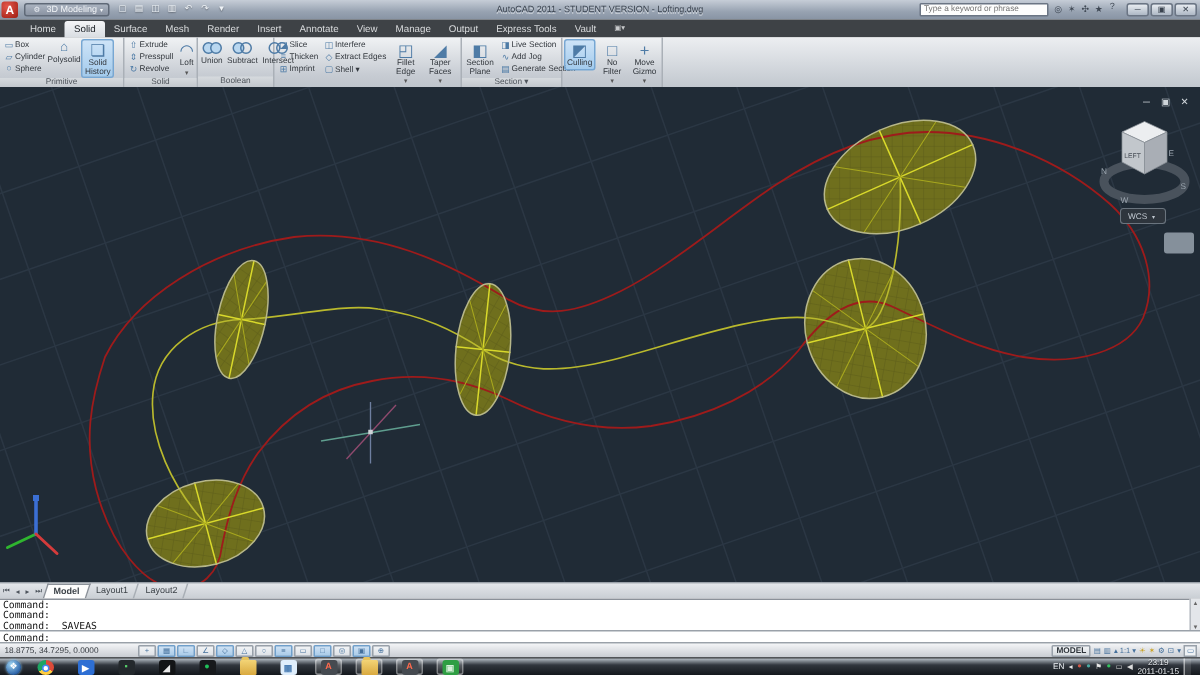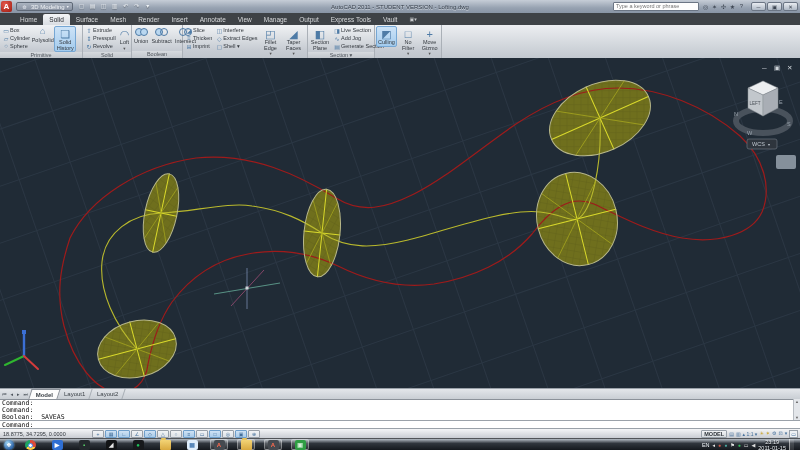--- a/index.html
+++ b/index.html
@@ -531,21 +531,21 @@
     <span class="lt-nav">▸</span>
     <span class="lt-nav">⏭</span>
     <div class="ltab active"><span>Model</span></div>
     <div class="ltab"><span>Layout1</span></div>
     <div class="ltab"><span>Layout2</span></div>
   </div>
 
 <div id="cmdhist">
     <div>Command:</div>
     <div>Command:</div>
-    <div>Boolean: _SAVEAS</div>
+    <div>Command: _SAVEAS</div>
   </div>
 <div id="cmdscroll">
     <span>▲</span>
     <span>▼</span>
   </div>
 <div id="cmdline"><span>Command:</span></div>
 
 <div id="statusbar">
   <div id="coords">18.8775, 34.7295, 0.0000</div>
   <div id="toggles" style="display:flex;">

